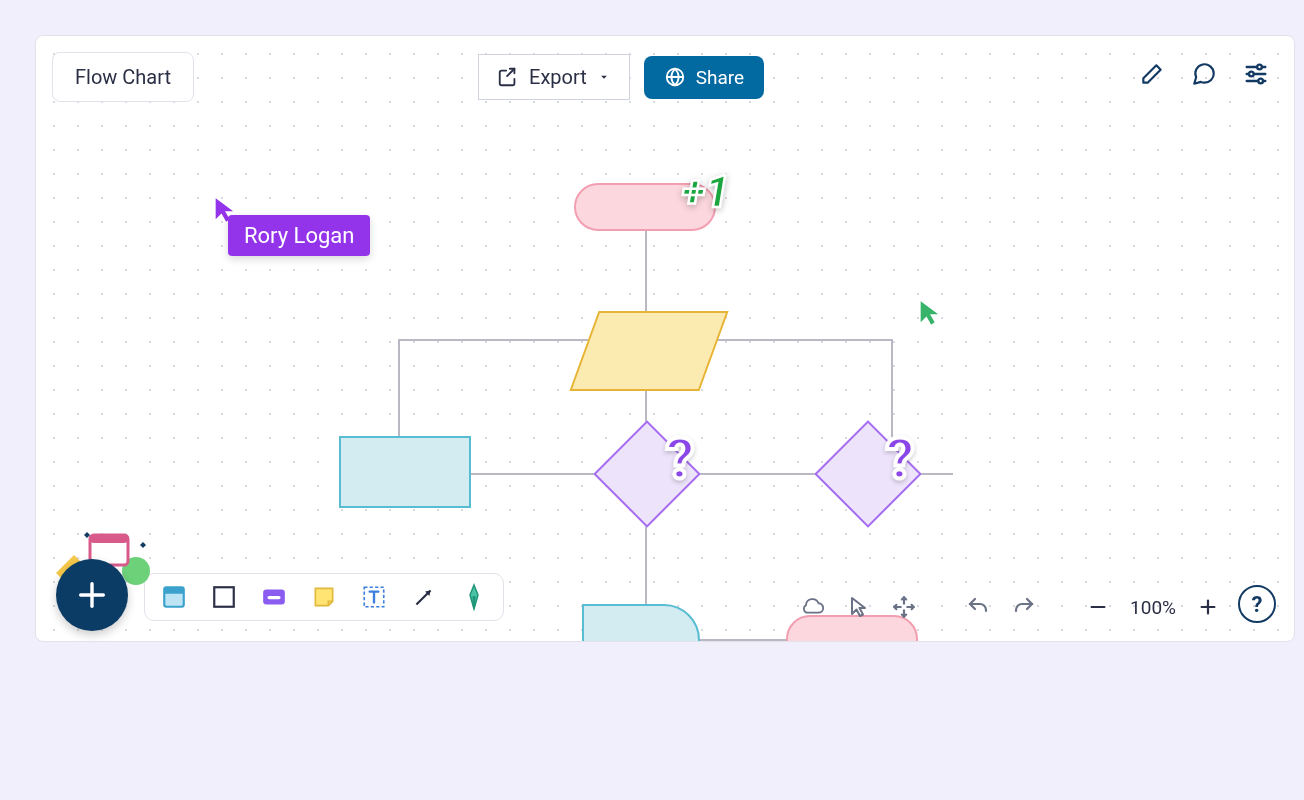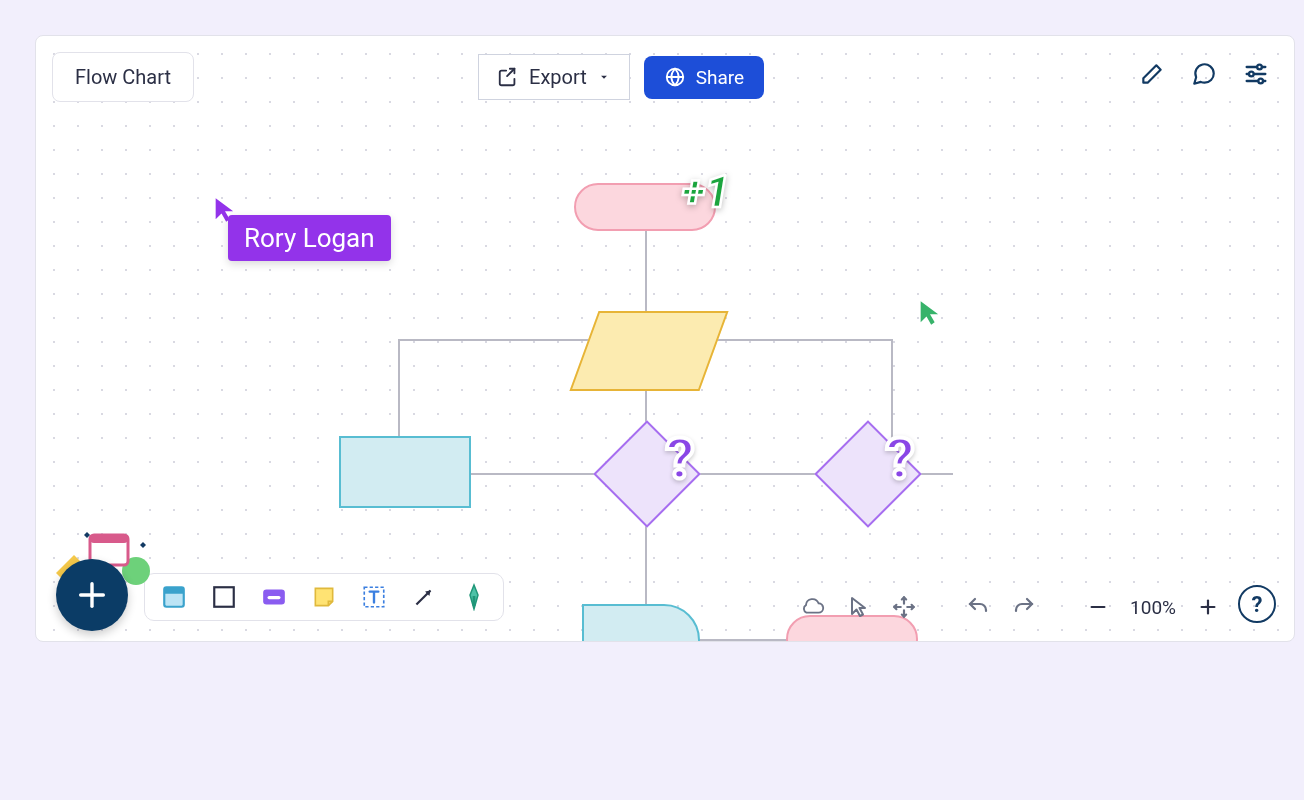--- a/index.html
+++ b/index.html
@@ -5,26 +5,26 @@
   * { box-sizing: border-box; margin:0; padding:0; }
   html, body { width:1304px; height:800px; font-family: -apple-system, BlinkMacSystemFont, "Segoe UI", Roboto, Helvetica, Arial, sans-serif; background:#f2effc; }
   .frame { position:absolute; left:35px; top:35px; width:1260px; height:607px; background:#fff; border:1px solid #e2e2ea; border-radius:8px; overflow:hidden; }
   
   .canvas-bg { position:absolute; inset:0; background-image: radial-gradient(#d9d9e2 1.4px, transparent 1.4px); background-size:24px 24px; background-position: 6px 6px; }
 
   
   .topbar { position:absolute; left:16px; top:16px; display:flex; align-items:center; gap:14px; }
   .title-pill { background:#fff; border:1px solid #e2e2ea; border-radius:8px; padding:12px 22px; font-size:20px; color:#2b2f45; }
   .export-btn { background:#fff; border:1px solid #cfd3df; border-radius:0; padding:10px 18px; display:flex; align-items:center; gap:10px; font-size:20px; color:#2b2f45; margin-left:270px; cursor:pointer; }
-  .share-btn { background:#1d4ed8; color:#fff; border-radius:8px; padding:10px 20px; display:flex; align-items:center; gap:10px; font-size:19px; cursor:pointer; }
+  .share-btn { background:#0369a1; color:#fff; border-radius:8px; padding:10px 20px; display:flex; align-items:center; gap:10px; font-size:19px; cursor:pointer; }
   .top-right { position:absolute; right:22px; top:22px; display:flex; align-items:center; gap:20px; }
   .tr-icon { width:32px; height:32px; display:flex; align-items:center; justify-content:center; color:#123a63; cursor:pointer; }
 
   
-  .cursor-label { position:absolute; padding:8px 16px; color:#fff; font-size:26px; border-radius:4px; }
+  .cursor-label { position:absolute; padding:8px 16px; color:#fff; font-size:22px; border-radius:4px; }
   .cursor-arrow { position:absolute; }
 
   
   .reaction { position:absolute; font-weight:900; font-size:44px; font-style:italic; -webkit-text-stroke:2.5px #fff; filter: drop-shadow(0 2px 3px rgba(0,0,0,.25)); }
   .reaction.green { color:#1ba53e; }
   .questionmark { position:absolute; font-weight:900; font-size:56px; color:#8a46e6; -webkit-text-stroke:4px #fff; filter: drop-shadow(0 2px 2px rgba(0,0,0,.2)); }
 
   
   .shape { position:absolute; }
   .terminator { border-radius:999px; }

